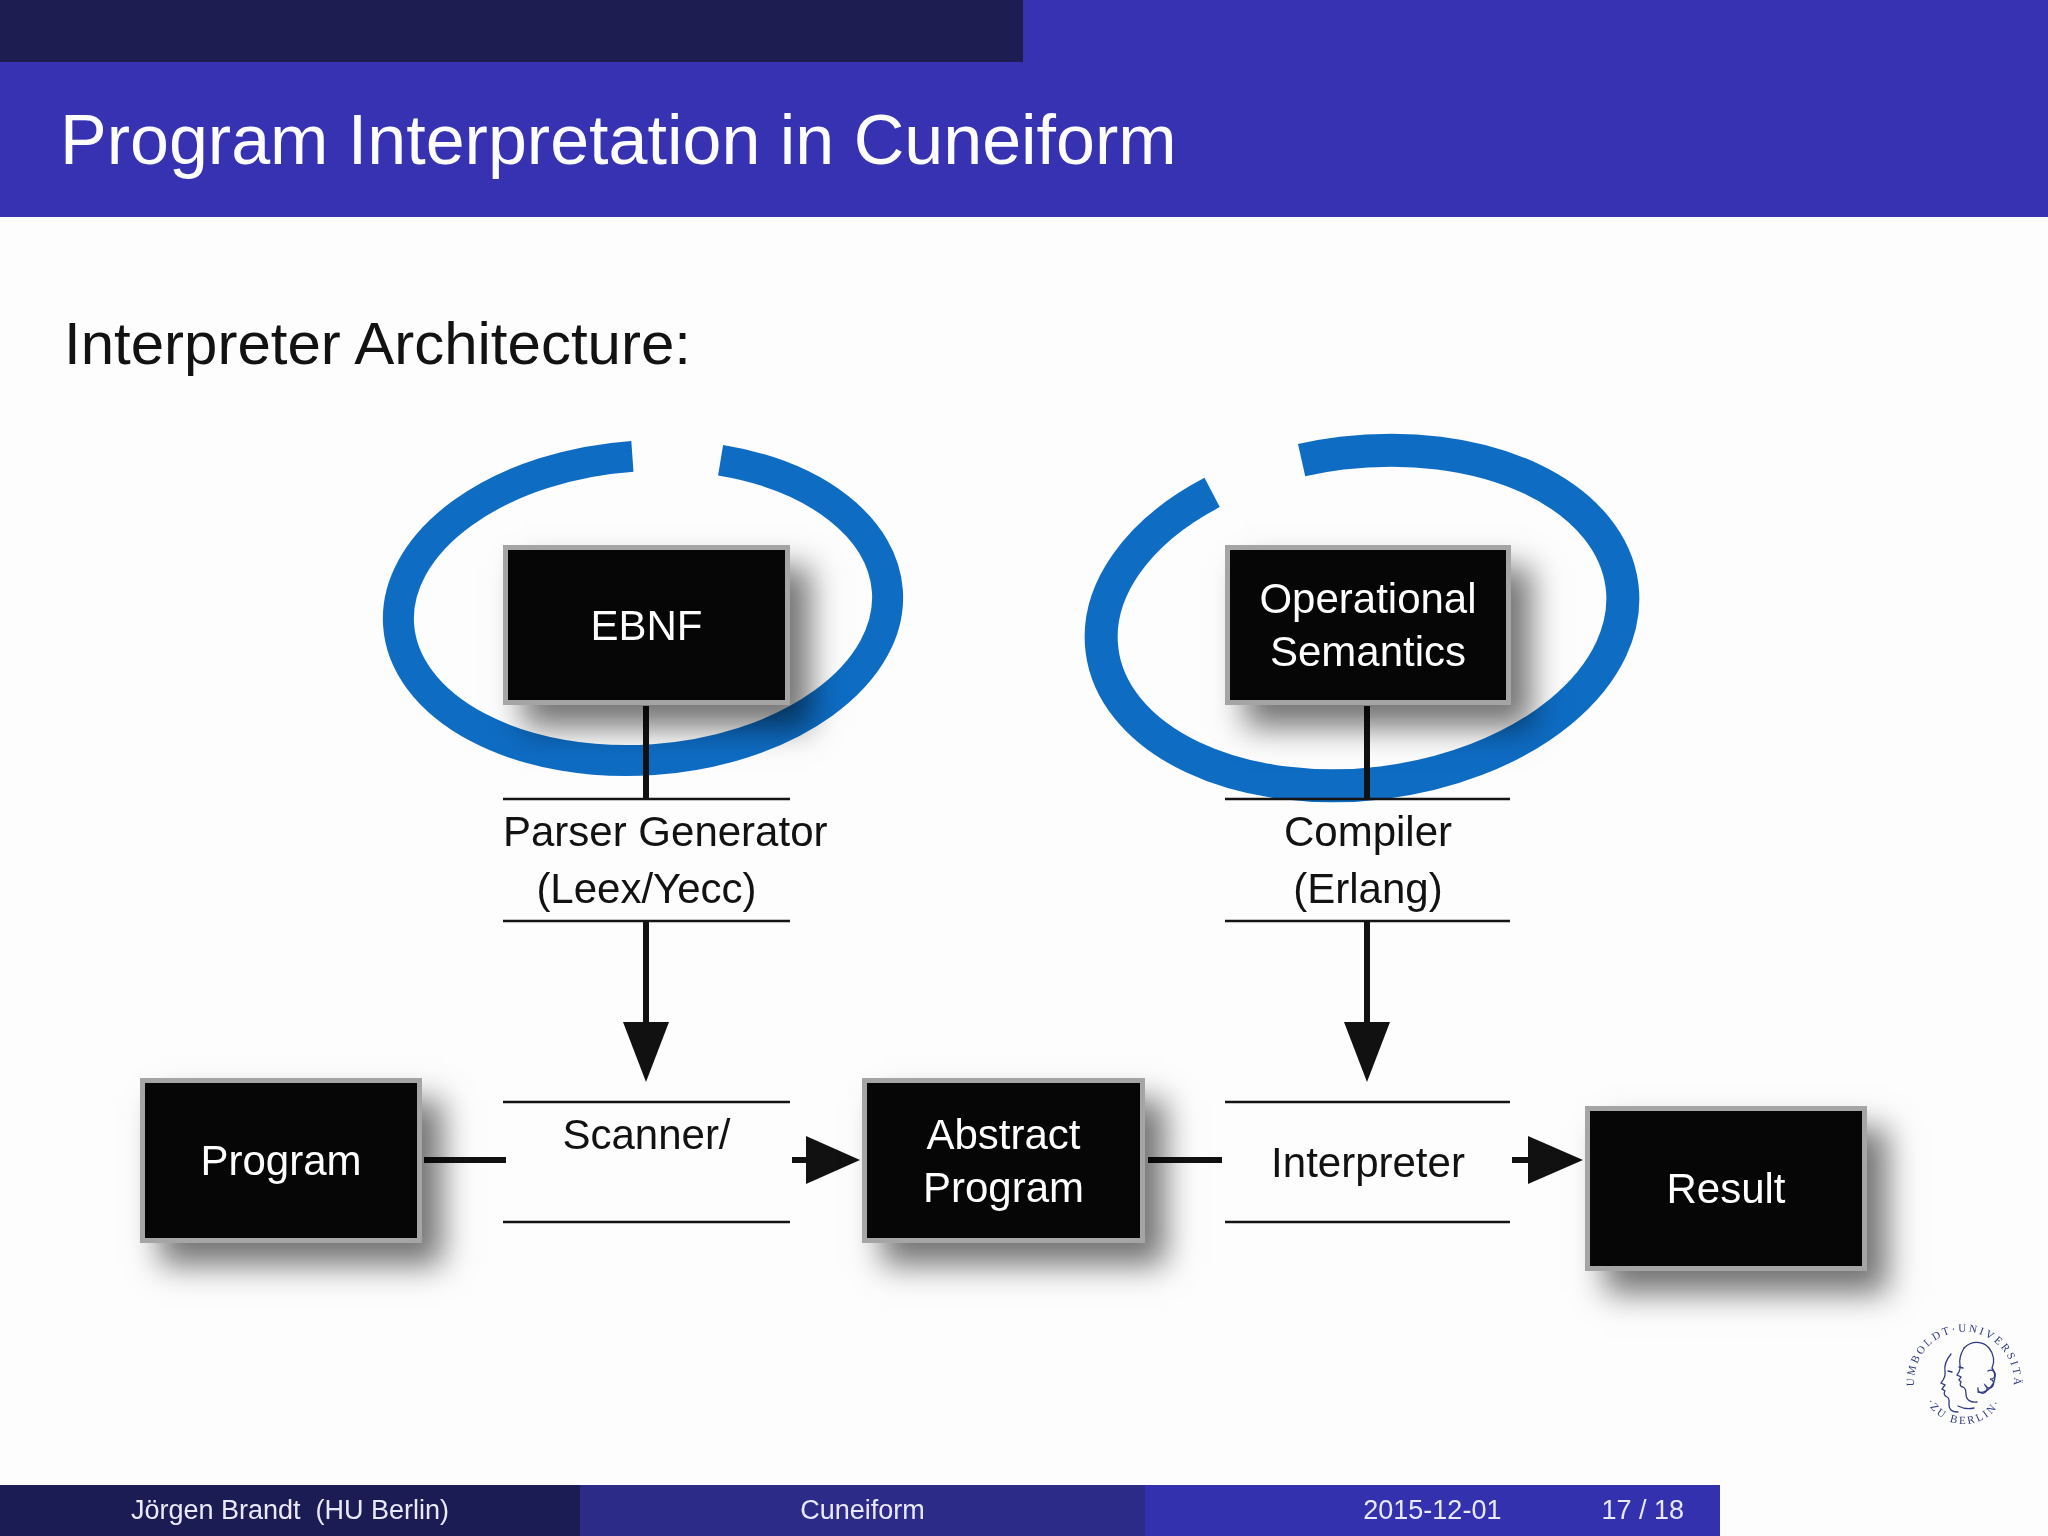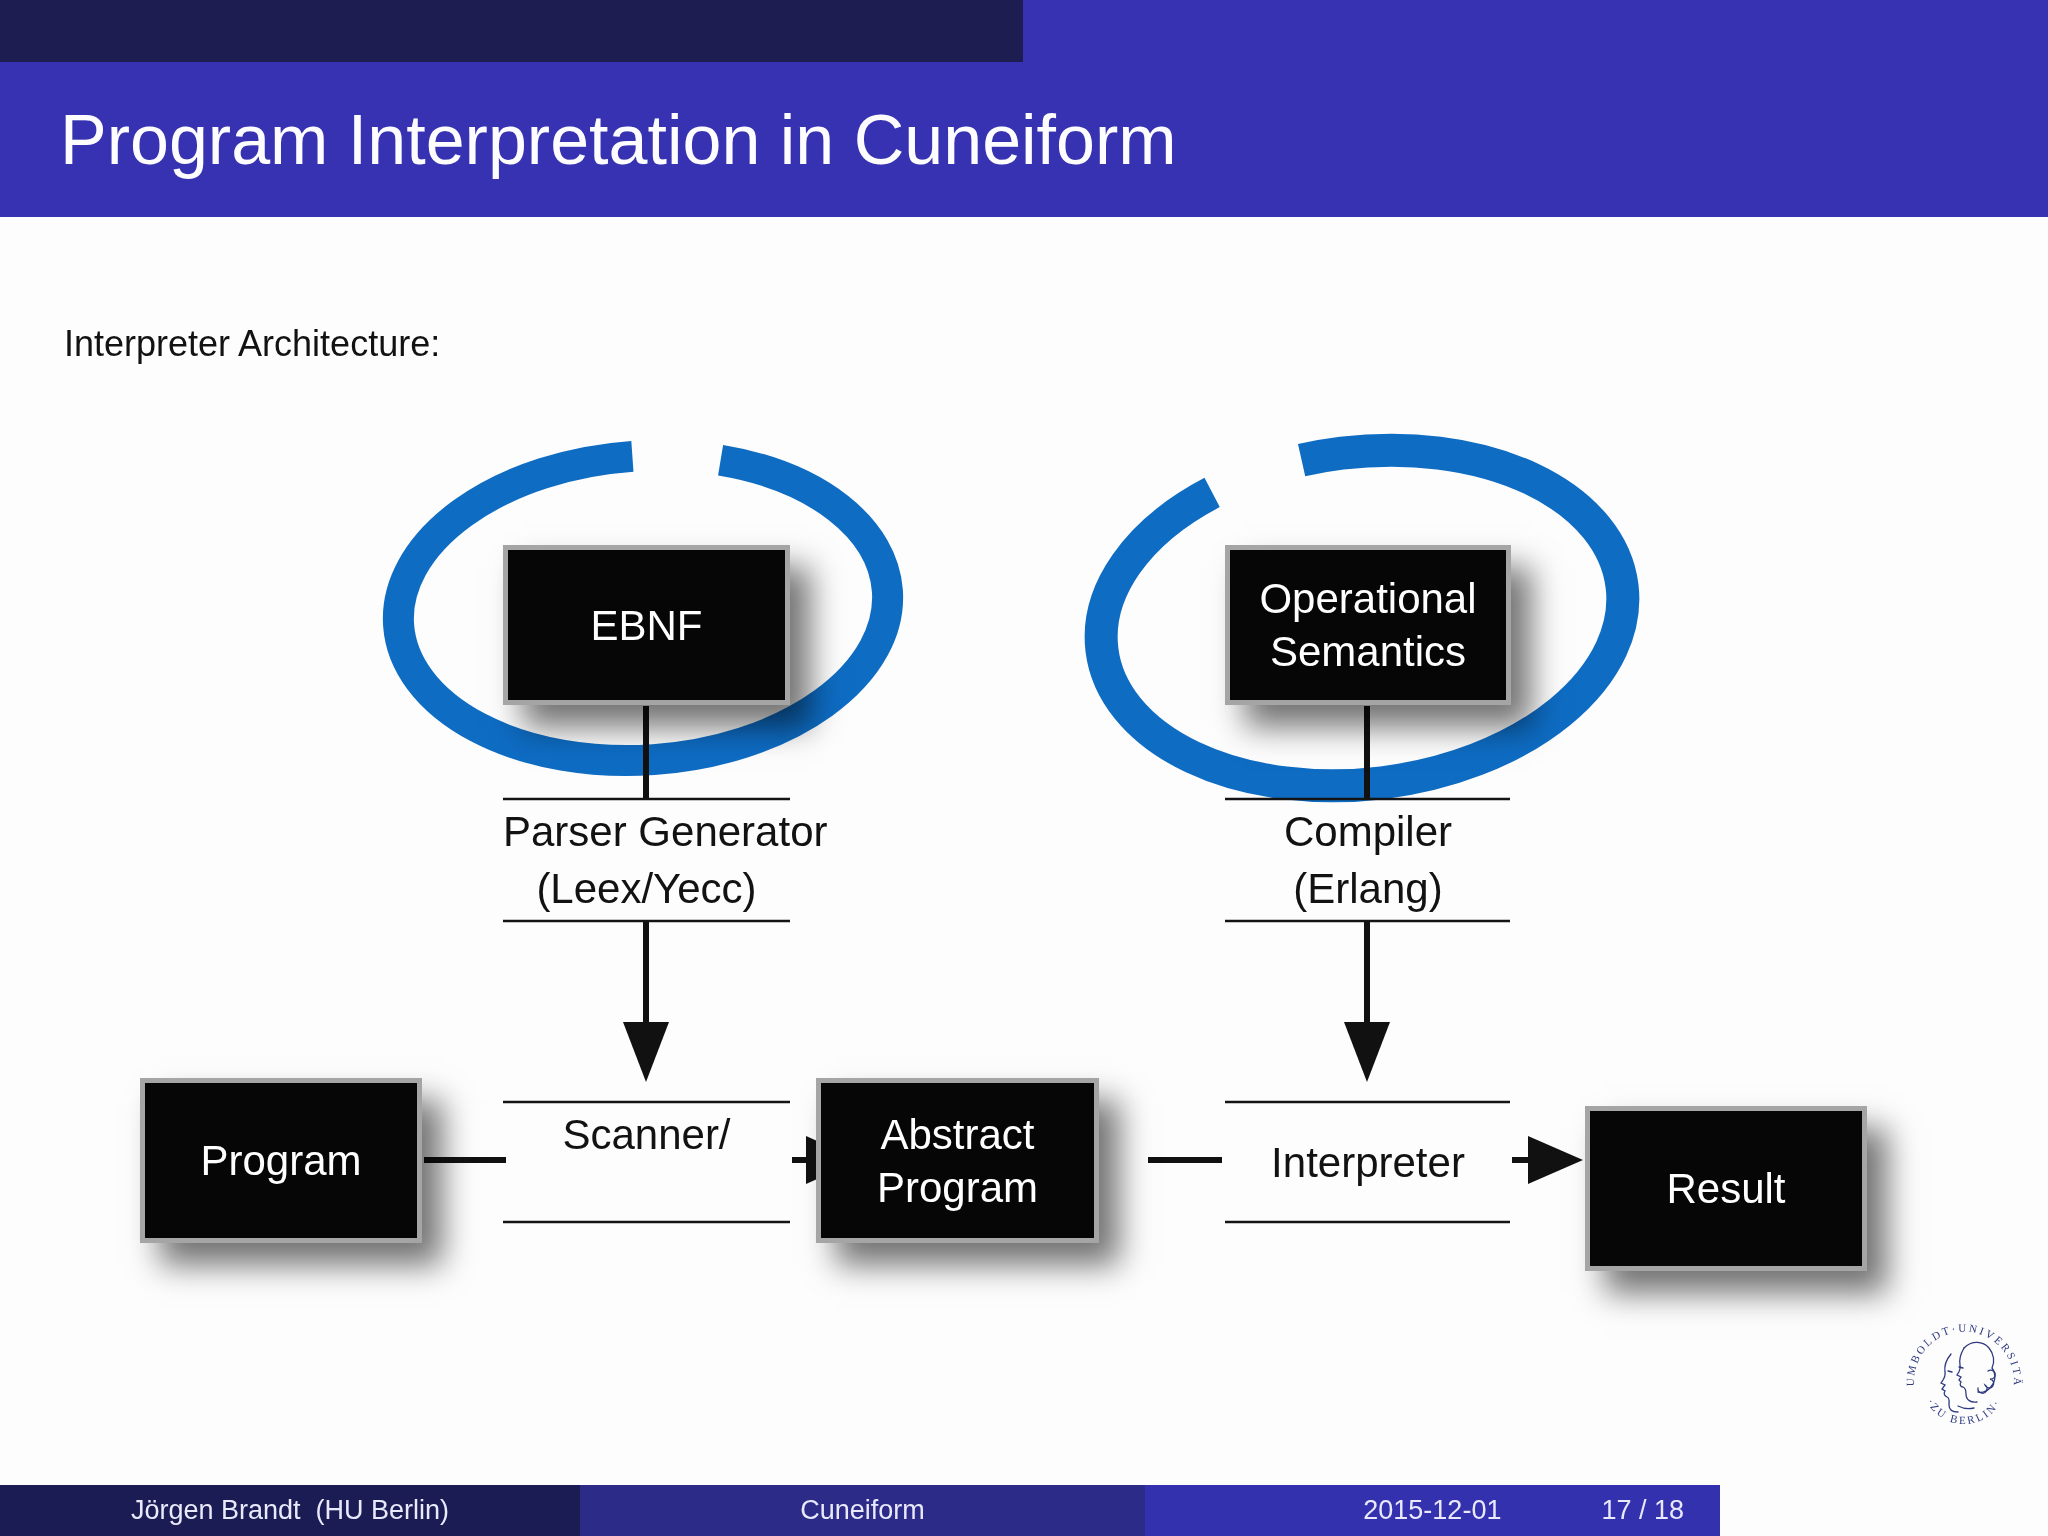--- a/index.html
+++ b/index.html
@@ -36,38 +36,38 @@
   }
   .frame-title{
     left:60px;top:88px;width:1800px;height:104px;
     color:#fdfdff;font-size:70px;line-height:104px;
     letter-spacing:0px;font-weight:normal;
     white-space:nowrap;
   }
   .heading{
     left:64px;top:308px;width:1200px;height:72px;
     color:var(--text-dark,#121212);
-    font-size:36px;line-height:72px;white-space:nowrap;
+    font-size:60px;line-height:72px;white-space:nowrap;
   }
 
   
   .node-box{
     background:var(--box-fill,#060606);
     border:5px solid var(--box-border,#a5a5a5);
     box-shadow:20px 22px 30px rgba(0,0,0,0.55);
     color:#fff;
     display:flex;flex-direction:column;
     align-items:center;justify-content:center;
     font-size:42px;line-height:53px;
     text-align:center;
   }
   .box-ebnf   {left:503px; top:545px; width:287px;height:160px;}
   .box-opsem  {left:1225px;top:545px; width:286px;height:160px;}
   .box-program{left:140px; top:1078px;width:282px;height:165px;}
-  .box-abstract{left:816px;top:1078px;width:283px;height:165px;}
+  .box-abstract{left:862px;top:1078px;width:283px;height:165px;}
   .box-result {left:1585px;top:1078px;width:282px;height:165px;margin-top:28px;}
 
   
   .rule-label{
     color:var(--text-dark,#121212);
     text-align:center;white-space:nowrap;
     font-size:42px;
   }
   .lbl-parser-gen{left:503px;top:803px;width:287px;height:116px;}
   .lbl-compiler  {left:1225px;top:803px;width:286px;height:116px;}

